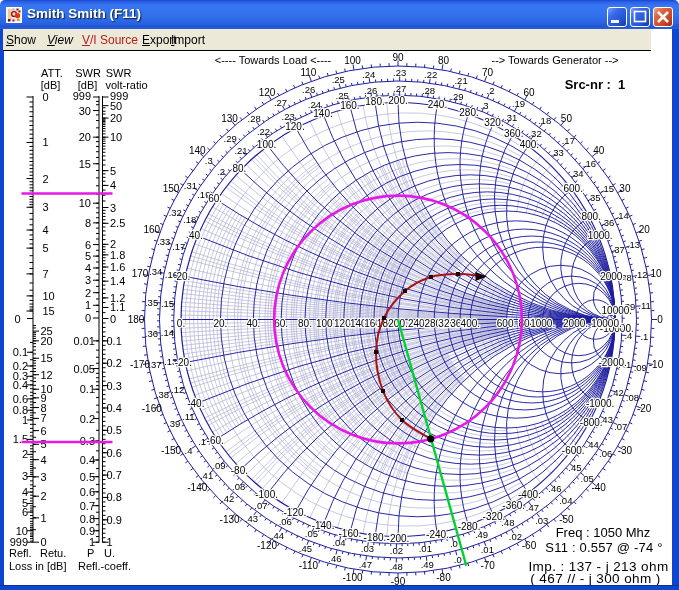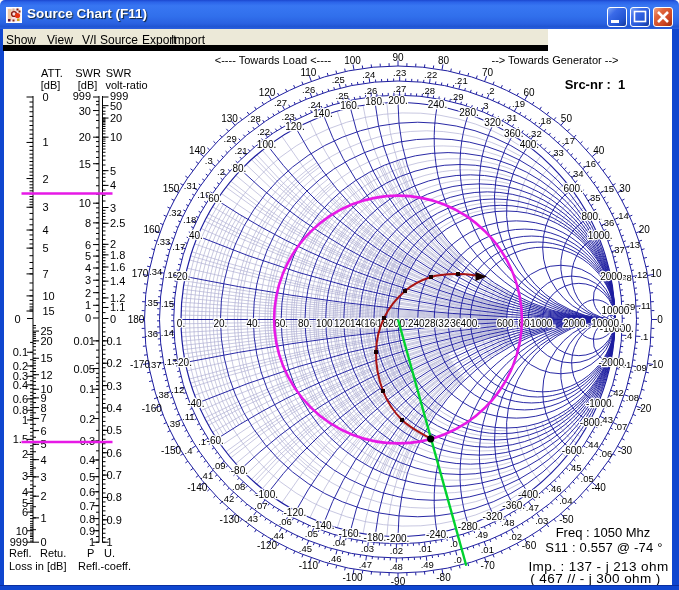--- a/index.html
+++ b/index.html
@@ -5,21 +5,21 @@
 #tbar{position:absolute;left:0;top:0;width:679px;height:29px;
  background:linear-gradient(180deg,#1c47cf 0%,#2b63e8 7%,#3876f2 20%,#3170ec 55%,#2a62e2 80%,#2055d2 92%,#2a5fe0 100%);
  border-radius:5px 5px 0 0;}
 #tbar .ttl{position:absolute;left:27px;top:6px;color:#fff;font-size:13.5px;font-weight:bold;text-shadow:1px 1px 1px #123;}
 .btn{position:absolute;top:6.5px;width:20px;height:20px;border-radius:3px;border:1px solid #fff;box-sizing:border-box;}
 #bmin,#bmax{background:linear-gradient(135deg,#7ba4f5 0%,#3a6ae8 30%,#2456d4 70%,#16399b 100%);}
 #bclose{background:linear-gradient(135deg,#f2a483 0%,#e0653c 30%,#cc4524 70%,#9c2c0e 100%);}
 #lbord{position:absolute;left:0;top:29px;width:4px;height:561px;background:#0f46cf;}
 #rbord{position:absolute;right:0;top:29px;width:7px;height:561px;background:#0f46cf;}
 #bbord{position:absolute;left:0;bottom:0;width:679px;height:5px;border-top:1px solid #0a2fa0;box-sizing:border-box;background:#0f46cf;}
-#menu{position:absolute;left:3px;top:29px;width:545px;height:22px;background:#ece9d8;border-bottom:6px solid #000000;box-sizing:border-box;font-size:12px;color:#000;}
+#menu{position:absolute;left:3px;top:29px;width:648px;height:22px;background:#ece9d8;border-bottom:1px solid #000000;box-sizing:border-box;font-size:12px;color:#000;}
 #menu span{position:absolute;top:4px;}
 u{text-decoration:underline;}
 #client{position:absolute;left:3px;top:51px;width:673px;height:536px;background:#ffffff;}
 svg{position:absolute;left:0;top:0;}
 </style></head><body>
 <div id="win">
 <div id="client"></div>
 <svg width="679" height="590" viewBox="0 0 679 590">
 <path d="M 220.13 202.21 A 214.85 214.85 0 0 0 220.13 436.79" fill="none" stroke="#b0b0d4" stroke-width="0.7"></path>
 <path d="M 181.04 315.16 A 21700.00 21700.00 0 0 0 506.50 319.23" fill="none" stroke="#b0b0d4" stroke-width="0.7"></path>
@@ -1800,21 +1800,21 @@
    <circle cx="8" cy="7" r="2.4" fill="none" stroke="#8a1a10" stroke-width="1.4"></circle>
    <circle cx="11.5" cy="8.5" r="2.6" fill="#e63414"></circle>
    <rect x="10.5" y="1.5" width="2" height="2" fill="#7a2008"></rect>
    <rect x="12.5" y="3.5" width="2" height="2" fill="#7a2008"></rect>
    <rect x="2" y="12" width="2.5" height="2.5" fill="#5a1040"></rect>
    <rect x="6.5" y="12.5" width="2" height="2" fill="#8a2a10"></rect>
    <rect x="11" y="11.5" width="2.5" height="2.5" fill="#caa21a"></rect>
    <rect x="6.5" y="1.5" width="2" height="2.5" fill="#d8b090"></rect>
   </svg>
  </div>
- <div class="ttl">Source Chart (F11)</div>
+ <div class="ttl">Smith Smith (F11)</div>
  <div class="btn" id="bmin" style="left:607px;">
         <svg width="18" height="18">
           <rect x="3" y="12" width="8" height="3" fill="#fff"></rect>
         </svg>
       </div>
  <div class="btn" id="bmax" style="left:630px;">
         <svg width="18" height="18">
           <rect x="3.5" y="3.5" width="11" height="10" fill="none" stroke="#fff" stroke-width="1.6"></rect>
         </svg>
       </div>
@@ -1822,17 +1822,17 @@
         <svg width="18" height="18">
           <path d="M4 4 L14 14 M14 4 L4 14" stroke="#fff" stroke-width="2.6"></path>
         </svg>
       </div>
 </div>
 <div id="lbord"></div>
     <div id="rbord"></div>
     <div id="bbord"></div>
 <div id="menu">
  <span style="left:3px;"><u>S</u>how</span>
- <span style="left:44px;"><u>V</u>iew</span>
- <span style="left:79px;color:#000000;"><u>V</u>/I Source</span>
+ <span style="left:44px;font-style:italic;"><u>V</u>iew</span>
+ <span style="left:79px;color:#b91c1c;"><u>V</u>/I Source</span>
  <span style="left:139px;text-align:right;"><u>E</u>xport</span>
  <span style="left:168px;"><u>I</u>mport</span>
 </div>
 </div>
 </body></html>

